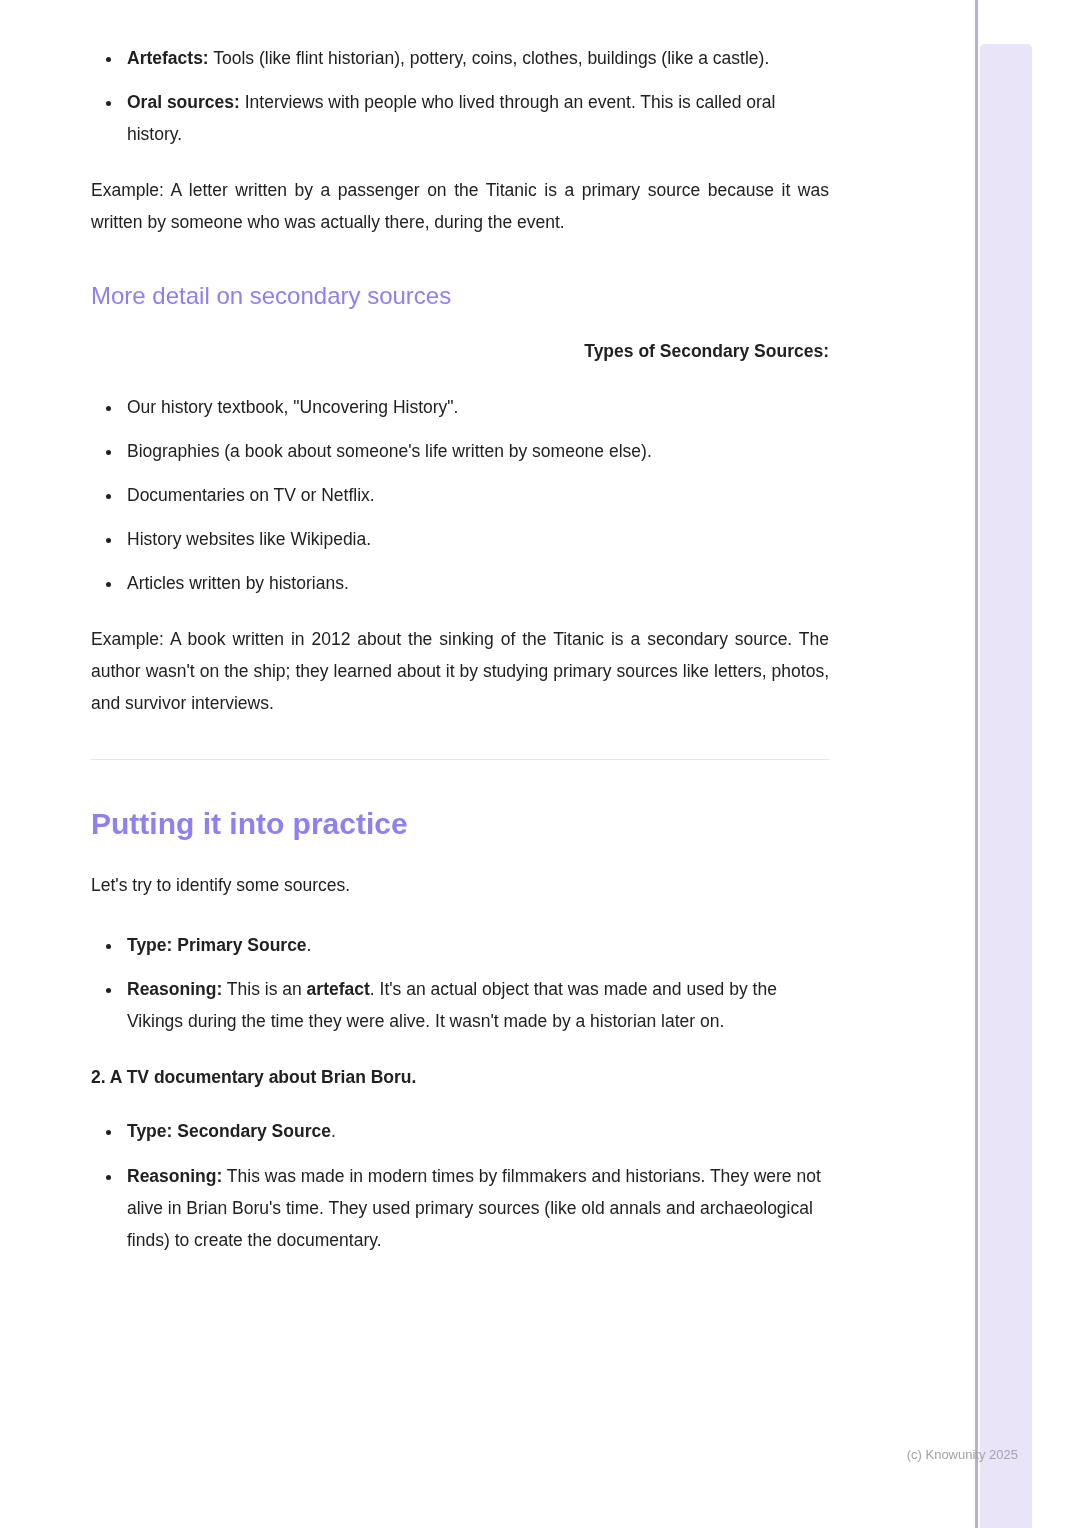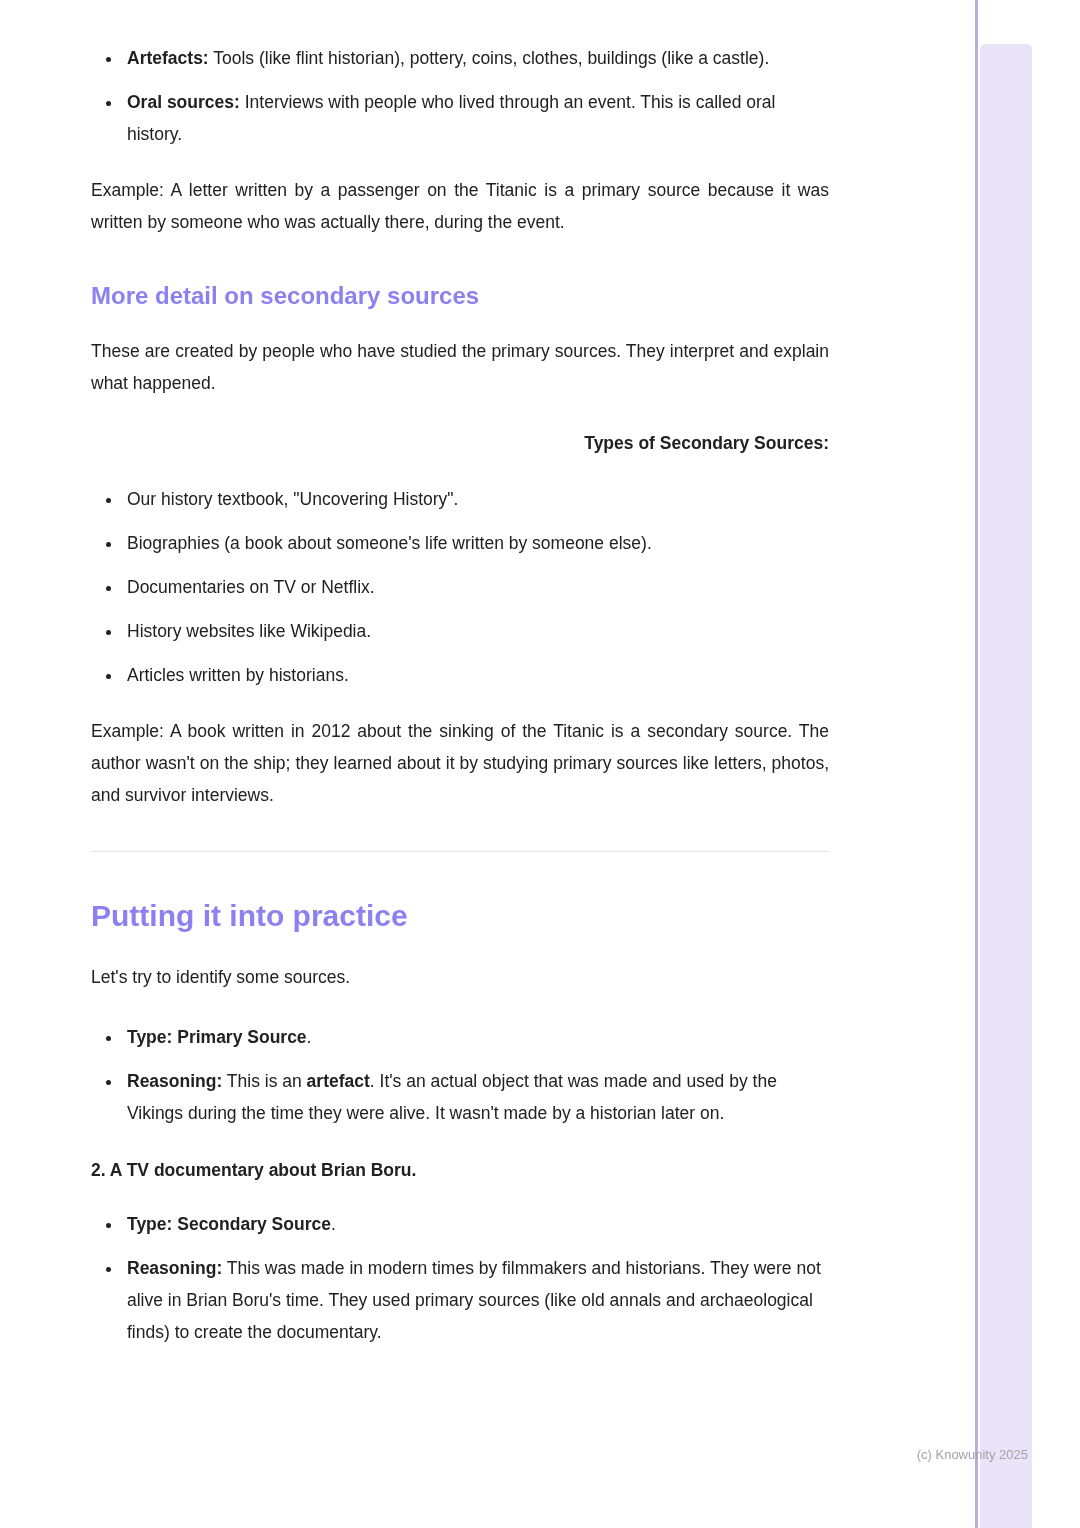--- a/index.html
+++ b/index.html
@@ -48,42 +48,42 @@
   }
   p { margin-bottom: 28px; }
   .justify { text-align: justify; }
   .b { font-weight: bold; }
   .i { }
   h2.sub-heading {
     color: #8d80f0;
     font-size: 24px;
     line-height: 1.3;
     margin: 42px 0 24px 0;
-    font-weight: bold;
+    font-weight: normal;
   }
   h1.main-heading {
     color: #8d80f0;
     font-size: 30px;
     line-height: 1.3;
     margin: 44px 0 26px 0;
     font-weight: bold;
   }
   .types-label { font-weight: bold; margin-bottom: 24px; text-align: right; }
   .divider {
     border: none;
     border-top: 1px solid #e4e4e8;
     margin: 40px 0 0 0;
   }
   .question-title {
     font-weight: bold;
     margin: 4px 0 22px 0;
   }
   .footer-credit {
     position: absolute;
-    right: 52px;
+    right: 62px;
     bottom: 66px;
     font-size: 13px;
     color: #a3a3a8;
   }
 </style>
 </head>
 <body>
 
 <div class="page-edge-line"></div>
 <div class="scrollbar-track"></div>
@@ -98,21 +98,20 @@
       <span class="b">Oral sources:</span><span> Interviews with people who lived through an event. This is called oral history.</span>
     </li>
   </ul>
 
   <p class="justify">
     <span class="i">Example:</span><span> A letter written by a passenger on the Titanic is a primary source because it was written by someone who was actually there, during the event.</span>
   </p>
 
   <h2 class="sub-heading">More detail on secondary sources</h2>
 
-  <p class="justify">These are created by people who have studied the primary sources. They interpret and explain what happened.</p>
 
   <div class="types-label">Types of Secondary Sources:</div>
 
   <ul>
     <li>Our history textbook, "Uncovering History".</li>
     <li>Biographies (a book about someone's life written by someone else).</li>
     <li>Documentaries on TV or Netflix.</li>
     <li>History websites like Wikipedia.</li>
     <li>Articles written by historians.</li>
   </ul>

